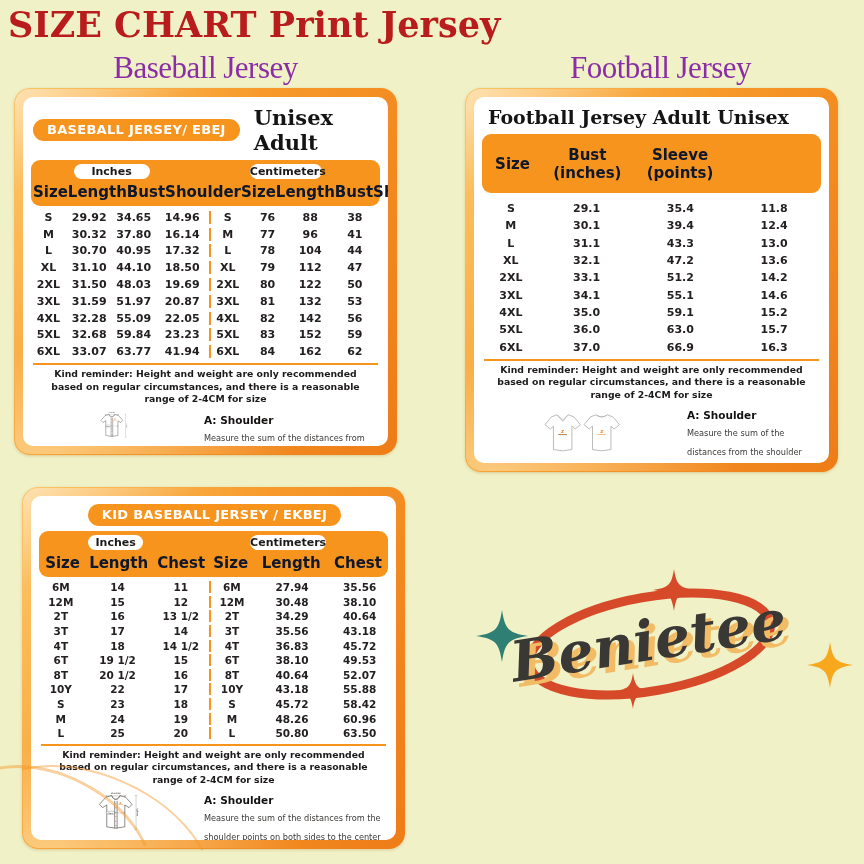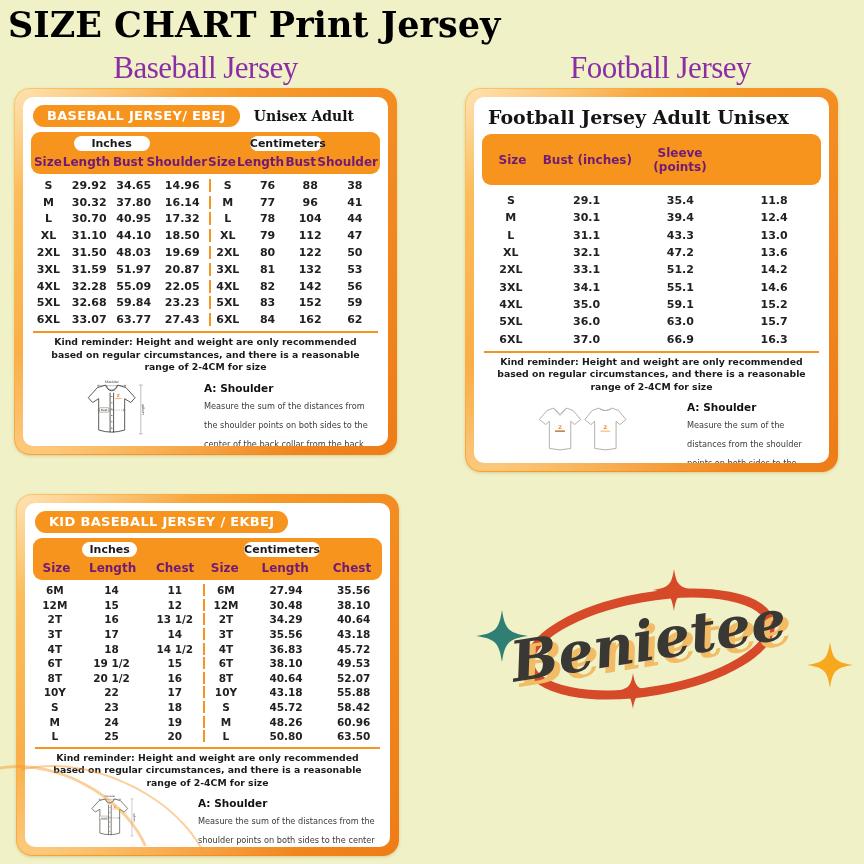--- a/index.html
+++ b/index.html
@@ -6,21 +6,21 @@
   html,body { background:#f0f1c6; }
   #canvas {
     position:relative; width:864px; height:864px; overflow:hidden;
     background:#f0f1c6;
     font-family:"DejaVu Sans", sans-serif;
     color:#242021;
   }
   .page-title {
     position:absolute; left:8px; top:4px;
     font-family:"DejaVu Serif", serif; font-weight:800;
-    font-size:35px; letter-spacing:0px; color:#000000;
+    font-size:35px; letter-spacing:0px; color:#b91c1c;
   }
   .col-heading {
     position:absolute; top:50px; text-align:center;
     font-family:"Liberation Serif", serif; font-weight:500;
     font-size:31px; color:#8a2da6; letter-spacing:-0.5px;
   }
   .col-heading.left { left:14px; width:383px; }
   .col-heading.right { left:465px; width:391px; }
 
   
@@ -29,53 +29,53 @@
     background:linear-gradient(115deg,#fdc668 0%,#f79a2b 45%,#ee7c17 100%);
     box-shadow:0 1px 3px rgba(150,90,0,.25);
   }
   .card::before{
     content:""; position:absolute; inset:1px; border-radius:15px; pointer-events:none;
     background:linear-gradient(150deg, rgba(255,255,255,.5) 0%, rgba(255,255,255,0) 18%),
                radial-gradient(120% 55% at 8% 102%, rgba(255,238,190,.55), rgba(255,238,190,0) 55%);
   }
   #card-adult   { left:14px;  top:88px;  width:383px; height:367px; }
   #card-football{ left:465px; top:88px;  width:373px; height:384px; }
-  #card-kid     { left:16px;  top:487px; width:383px; height:362px;margin-top:7px; }
+  #card-kid     { left:22px;  top:487px; width:383px; height:362px; }
   .card-inner {
     position:relative; width:100%; height:100%; background:#fff; border-radius:10px;
     padding:7px 8px 6px 8px; display:flex; flex-direction:column; overflow:hidden;
   }
-  .card-head { display:flex; align-items:center; margin:1px 0 5px 2px; }
+  .card-head { display:flex; align-items:center; margin:1px 0 5px 2px;justify-content:center; }
   .badge {
     display:inline-block; background:#f7941d; color:#fff;
     font-weight:800; font-size:13px; letter-spacing:.3px;
     padding:3px 14px 4px; border-radius:14px; white-space:nowrap;
   }
   .card-subtitle {
-    font-family:"DejaVu Serif", serif; font-weight:700; font-size:14px;
+    font-family:"DejaVu Serif", serif; font-weight:700; font-size:21px;
     color:#141414; margin-left:14px;
   }
   .football-title {
     font-family:"DejaVu Serif", serif; font-weight:700; font-size:19px;
     color:#141414; margin:2px 0 6px 6px;
   }
 
   
   .thead { background:#f7941d; border-radius:9px; padding:3px 2px 4px; }
   .trow { display:grid; align-items:center; }
   .grid8 { grid-template-columns:9fr 12fr 11fr 14fr 9fr 12fr 10fr 13fr; }
   .grid6 { grid-template-columns:10fr 16fr 13fr 10fr 18fr 13fr; }
   .grid4 { grid-template-columns:8fr 13fr 13fr 13fr; }
   .pill {
     background:#fff; border-radius:9px; text-align:center;
     font-weight:700; font-size:11px; color:#1c1919; padding:1px 0; margin:1px 6px 2px;
   }
   .pill.p-left8  { grid-column:2/4; } .pill.p-right8 { grid-column:6/8; }
   .pill.p-left6  { grid-column:2/3; } .pill.p-right6 { grid-column:5/6; }
-  .hcell { text-align:center; font-weight:700; font-size:12px; color:#701a75; padding:2px 0 1px; }
+  .hcell { text-align:center; font-weight:700; font-size:15px; color:#0f172a; padding:2px 0 1px; }
   .fb-thead { padding:10px 2px; margin:0 0 4px; }
   .tbody { padding-top:3px; }
   .tcell { text-align:center; font-weight:600; font-size:11px; color:#242021; }
   #card-adult    .tbody .trow { min-height:16.8px; }
   #card-football .tbody .trow { min-height:17.3px; }
   #card-kid      .tbody .trow { min-height:14.6px; }
   #card-kid .tcell { font-size:10.5px; }
   .tbody.div8 .trow > :nth-child(5) { border-left:2px solid #f7941d; }
   .tbody.div6 .trow > :nth-child(4) { border-left:2px solid #f7941d; }
 
@@ -214,21 +214,21 @@
             <div class="tcell">23.23</div>
             <div class="tcell">5XL</div>
             <div class="tcell">83</div>
             <div class="tcell">152</div>
             <div class="tcell">59</div>
           </div>
           <div class="trow grid8">
             <div class="tcell">6XL</div>
             <div class="tcell">33.07</div>
             <div class="tcell">63.77</div>
-            <div class="tcell">27.43</div>
+            <div class="tcell">41.94</div>
             <div class="tcell">6XL</div>
             <div class="tcell">84</div>
             <div class="tcell">162</div>
             <div class="tcell">62</div>
           </div>
         </div>
       <hr class="orange-rule">
       <div class="reminder">Kind reminder: Height and weight are only recommended based on regular circumstances, and there is a reasonable range of 2-4CM for size</div>
       <div class="measure">
         <svg viewBox="0 0 212 190" width="158">

